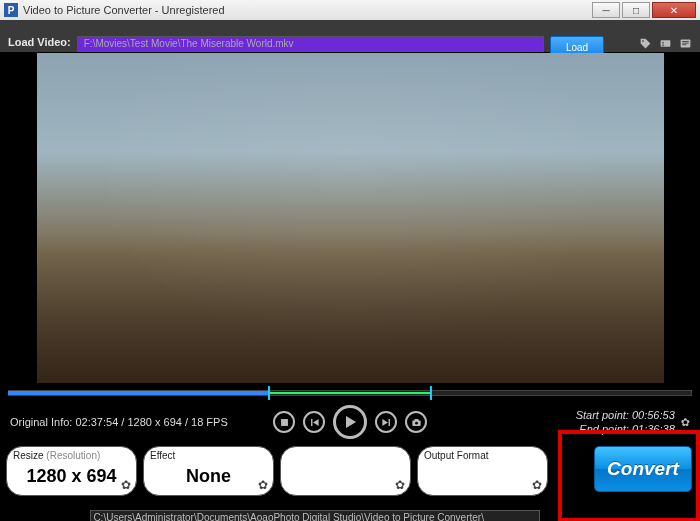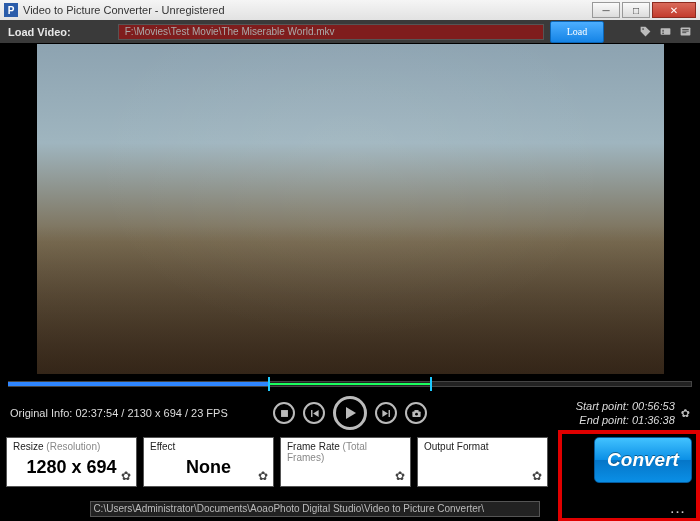--- a/index.html
+++ b/index.html
@@ -6,24 +6,24 @@
   body { width: 700px; height: 521px; overflow: hidden; background: #000; color: #ccc; }
 
   .titlebar { height: 20px; background: linear-gradient(#f5f5f5,#e2e2e2); display:flex; align-items:center; padding:0 4px; font-size:11px; color:#333; }
   .titlebar .app-icon { width:14px; height:14px; background:#2a5caa; margin-right:5px; display:flex; align-items:center; justify-content:center; color:#fff; font-weight:bold; font-size:10px; }
   .titlebar .spacer { flex:1; }
   .win-btn { width:28px; height:16px; margin-left:2px; border:1px solid #999; background:linear-gradient(#fafafa,#dcdcdc); display:flex; align-items:center; justify-content:center; font-size:10px; }
   .win-btn.close { width:44px; background:linear-gradient(#d96a5a,#c33b2d); color:#fff; border-color:#8c2a1f; }
   .win-btn.max { }
   .win-btn.min { }
 
-  .toolbar { height:23px; background:#3a3a3a; display:flex; align-items:center; padding:0 8px; gap:6px; font-size:11px; }
+  .toolbar { height:23px; background:#3a3a3a; display:flex; align-items:flex-start; padding:16px 8px; gap:6px; font-size:11px; }
   .toolbar .label { font-weight:bold; color:#e8e8e8; }
-  .toolbar .pathbox { flex:1; height:16px; background:#7f1d1d; border:1px solid #555; color:#aaa; font-size:10px; padding:1px 6px; line-height:12px;margin-left:41px; }
-  .toolbar .load-btn { width:54px; height:22px; background:linear-gradient(#4caeff,#1584e6); color:#fff; font-size:10px; display:flex; align-items:center; justify-content:center; border:1px solid #0a66b8; border-radius:2px; cursor:pointer;font-family:Liberation Serif, serif; }
+  .toolbar .pathbox { flex:1; height:16px; background:#6d28d9; border:1px solid #555; color:#aaa; font-size:10px; padding:1px 6px; line-height:12px; }
+  .toolbar .load-btn { width:54px; height:22px; background:linear-gradient(#4caeff,#1584e6); color:#fff; font-size:10px; display:flex; align-items:center; justify-content:center; border:1px solid #0a66b8; border-radius:2px; cursor:pointer; }
   .toolbar .tb-icon { width:14px; height:14px; color:#bbb; display:flex; align-items:center; justify-content:center; cursor:pointer; }
   .toolbar .icon-gap { width:22px; }
 
   .preview { height:332px; background:#000; display:flex; align-items:center; justify-content:center; }
   .preview .frame { width:627px; height:330px; background:linear-gradient(#8da3b1 0%, #9fb5bf 30%, #7a6c52 60%, #4a3726 100%); position:relative; overflow:hidden; display:flex; align-items:center; justify-content:center; }
   .preview .frame::before { content:""; position:absolute; inset:0; background:
      radial-gradient(ellipse at 50% 35%, rgba(255,255,255,0.06), transparent 60%),
      linear-gradient(transparent 0, transparent 55%, rgba(30,20,10,0.5) 100%); }
   .scene-label { color:rgba(255,255,255,0.0); font-size:10px; }
 
@@ -37,21 +37,21 @@
   .controls .info { color:#ddd; }
   .controls .btns { position:absolute; left:50%; transform:translateX(-50%); display:flex; align-items:center; gap:8px; }
   .ctrl-btn { width:22px; height:22px; border:2px solid #bbb; border-radius:50%; display:flex; align-items:center; justify-content:center; color:#bbb; cursor:pointer; }
   .ctrl-btn.play { width:34px; height:34px; border-width:3px; }
   .ctrl-btn svg { width:11px; height:11px; fill:#bbb; }
   .ctrl-btn.play svg { width:16px; height:16px; }
   .controls .times { margin-left:auto; text-align:right; color:#ddd; line-height:14px;font-style:italic; }
   .controls .gear { margin-left:6px; color:#bbb; }
 
   .panel-row { height:63px; background:#000; display:flex; gap:6px; padding:4px 6px 0 6px; position:relative; }
-  .panel { width:131px; height:50px; background:#fff; border-radius:0; border:1px solid #555; padding:3px 6px; position:relative; color:#000; display:flex; flex-direction:column; }
+  .panel { width:131px; height:50px; background:#fff; border-radius:16px; border:1px solid #555; padding:3px 6px; position:relative; color:#000; display:flex; flex-direction:column; }
   .panel .plabel { font-size:10px; color:#222; }
   .panel .plabel .sub { color:#888; }
   .panel .pvalue { flex:1; display:flex; align-items:center; justify-content:center; font-size:18px; font-weight:bold; }
   .panel .pgear { position:absolute; right:5px; bottom:3px; font-size:12px; color:#444; }
 
   .convert-wrap { flex:1; display:flex; align-items:flex-start; justify-content:flex-end; padding-right:2px; }
   .convert-btn { width:98px; height:46px; border-radius:5px; background:linear-gradient(#42c2ff,#0a8fe6 50%,#0576c8 51%,#0a8fe6); color:#fff; font-style:italic; font-weight:bold; font-size:19px; display:flex; align-items:center; justify-content:center; text-shadow:0 -1px 0 rgba(0,0,0,0.4); border:1px solid #055a9c; cursor:pointer; }
 
   .red-box { position:absolute; border:4px solid #e00000; pointer-events:none; }
   .red-box.big { left:558px; top:430px; width:142px; height:92px; }
@@ -110,21 +110,21 @@
 
 <div class="timeline">
   <div class="track"></div>
   <div class="played" id="played" style="width: 259.92px;"></div>
   <div class="range" id="range" style="left: 267.92px; width: 164.16px;"></div>
 </div>
 
 <div class="controls">
   <span class="info">
     <span>Original Info:</span>
-    <span>02:37:54 / 2130 x 694 / 23 FPS</span>
+    <span>02:37:54 / 1280 x 694 / 18 FPS</span>
   </span>
   <div class="btns">
     <div class="ctrl-btn">
         <svg viewBox="0 0 16 16">
           <rect x="3" y="3" width="10" height="10"></rect>
         </svg>
       </div>
     <div class="ctrl-btn">
         <svg viewBox="0 0 16 16">
           <path d="M3 3h2v10H3zM14 3v10L6 8z"></path>
@@ -160,21 +160,20 @@
     <div class="plabel"><span>Resize</span> <span class="sub">(Resolution)</span></div>
     <div class="pvalue">1280 x 694</div>
     <span class="pgear">✿</span>
   </div>
   <div class="panel">
     <div class="plabel">Effect</div>
     <div class="pvalue">None</div>
     <span class="pgear">✿</span>
   </div>
   <div class="panel">
-    <div class="plabel"><span>Frame Rate</span> <span class="sub">(Total Frames)</span></div>
     <span class="pgear">✿</span>
   </div>
   <div class="panel">
     <div class="plabel">Output Format</div>
     <span class="pgear">✿</span>
   </div>
   <div class="convert-wrap">
     <div class="convert-btn">Convert</div>
   </div>
 </div>

